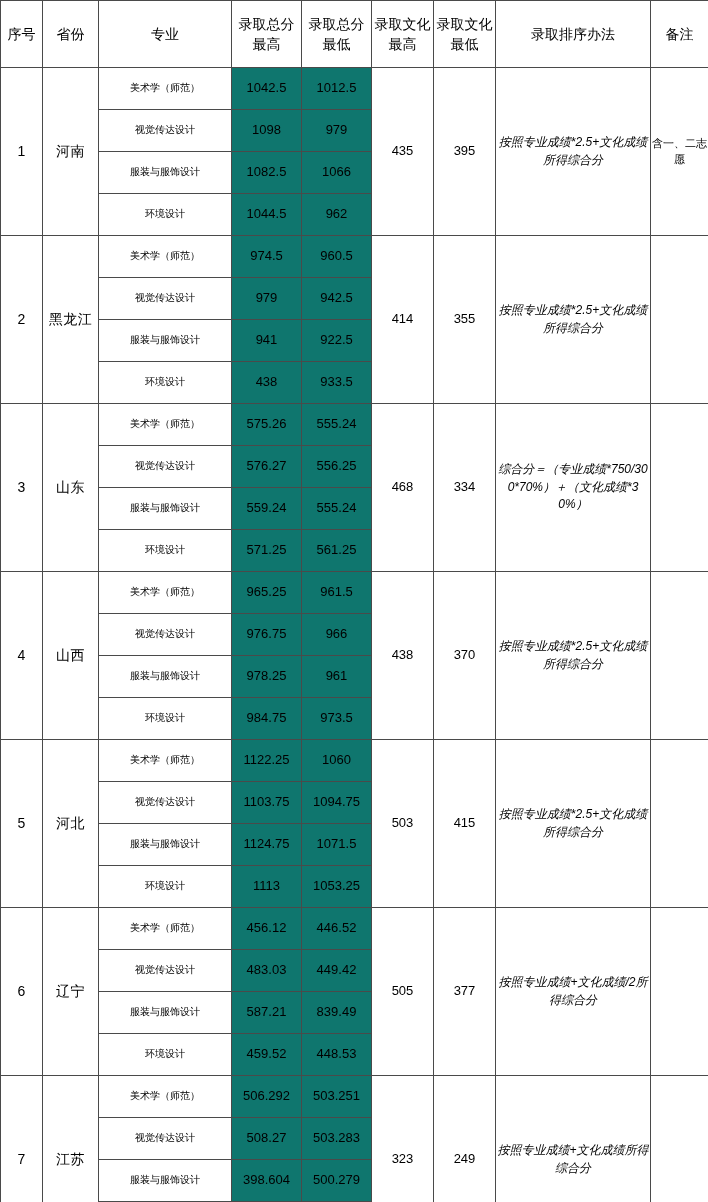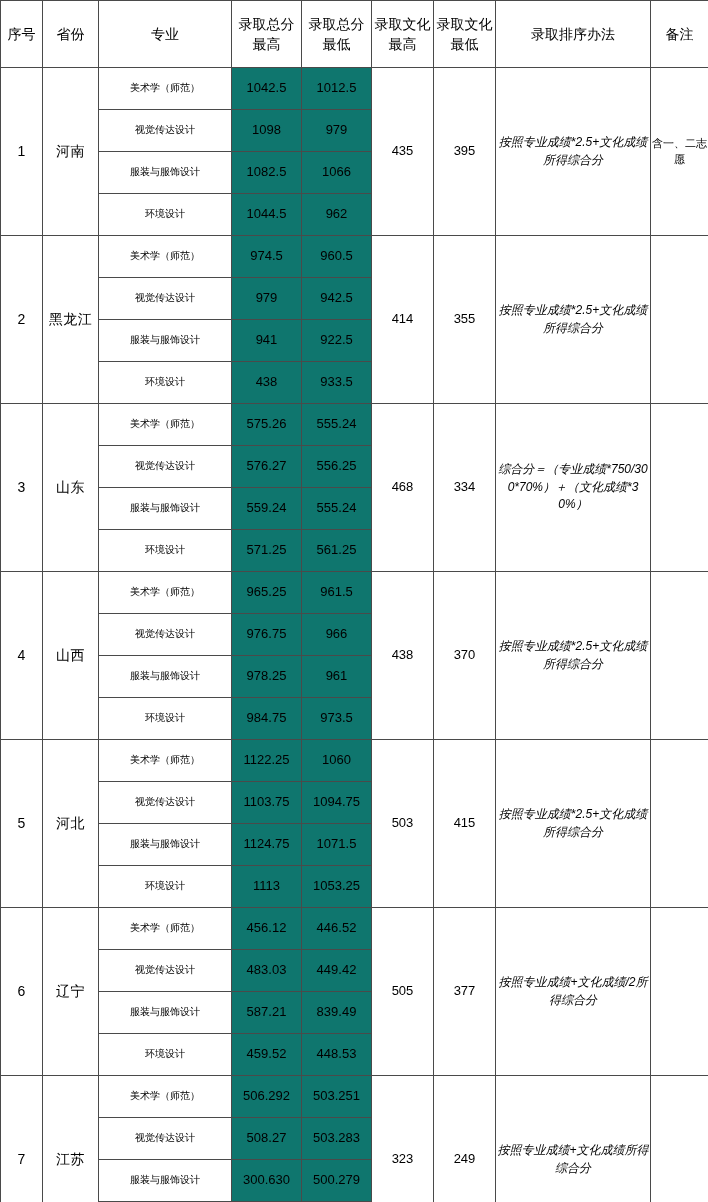--- a/index.html
+++ b/index.html
@@ -292,21 +292,21 @@
         <td class="rule" rowspan="4">按照专业成绩+文化成绩所得综合分</td>
         <td class="note" rowspan="4"></td>
       </tr>
       <tr>
         <td class="major">视觉传达设计</td>
         <td class="num">508.27</td>
         <td class="num">503.283</td>
       </tr>
       <tr>
         <td class="major">服装与服饰设计</td>
-        <td class="num">300.630</td>
+        <td class="num">398.604</td>
         <td class="num">500.279</td>
       </tr>
       <tr>
         <td class="major">环境设计</td>
         <td class="num">511.323</td>
         <td class="num">503.249</td>
       </tr>
     </tbody>
 </table>
 

